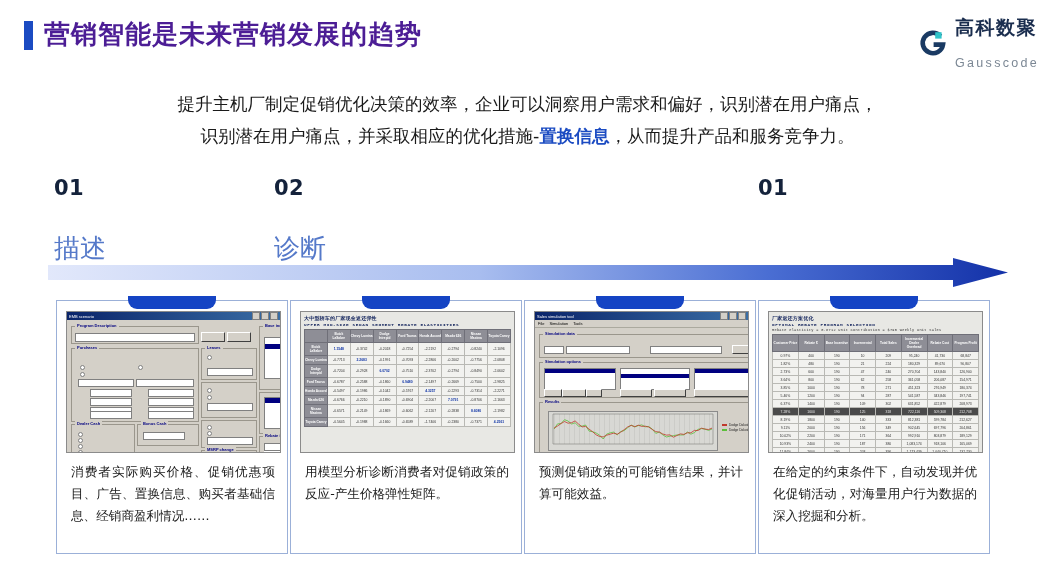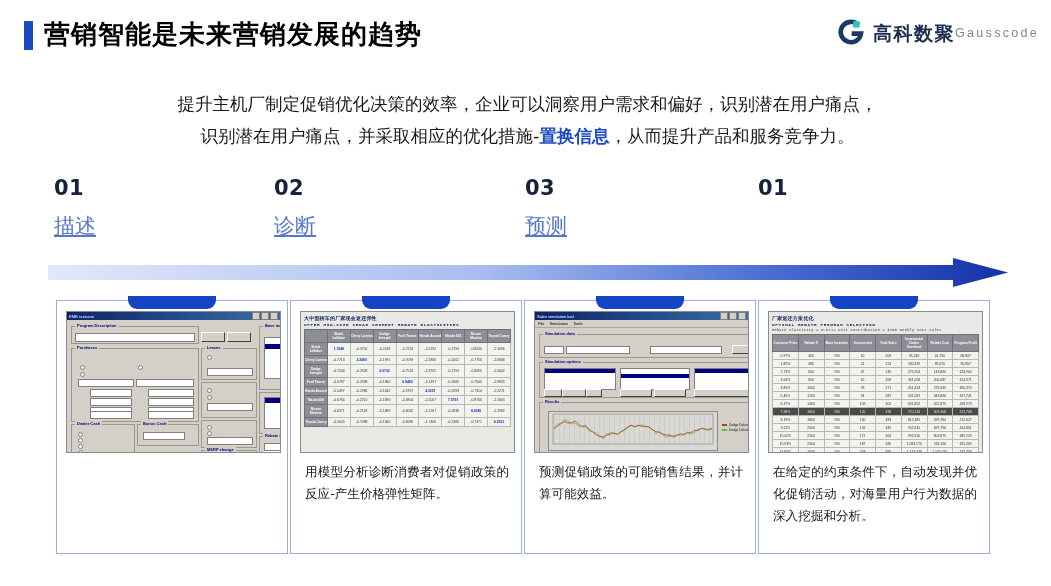--- a/index.html
+++ b/index.html
@@ -6,45 +6,45 @@
   body{
     width:1051px;height:586px;overflow:hidden;background:#ffffff;
     font-family:"Liberation Sans","DejaVu Sans",sans-serif;
     position:relative;
   }
   .slide{position:relative;width:1051px;height:586px;background:#fff;}
 
   
   .header{position:absolute;left:0;top:0;width:1051px;height:72px;}
   .title-accent{position:absolute;left:24px;top:21px;width:9px;height:29px;background:#1b4bc2;}
-  .page-title{position:absolute;left:44px;top:17px;font-size:26px;font-weight:bold;color:#000000;
+  .page-title{position:absolute;left:44px;top:17px;font-size:26px;font-weight:bold;color:#4c1d95;
     letter-spacing:1px;font-family:"DejaVu Sans","Liberation Sans",sans-serif;}
 
   
   .logo{position:absolute;right:12px;top:18px;display:flex;align-items:center;gap:7px;}
   .logo-mark{position:relative;width:30px;height:30px;flex:none;}
-  .logo-text{display:flex;flex-direction:row;line-height:1;}
+  .logo-text{display:flex;flex-direction:column;line-height:1;gap:17px;}
   .logo-cn{font-size:19px;font-weight:bold;color:#1a2d4e;letter-spacing:1.5px;
     font-family:"DejaVu Sans","Liberation Sans",sans-serif;}
   .logo-en{font-size:12.5px;color:#7b8794;letter-spacing:2.3px;margin-top:3px;
     font-family:"Liberation Sans",sans-serif;}
 
   
   .intro{position:absolute;left:50px;top:88px;width:955px;text-align:center;
     font-size:17.5px;line-height:32px;color:#1a1a1a;
     font-family:"DejaVu Sans","Liberation Sans",sans-serif;}
   .intro .hl{color:#1b4bc2;font-weight:bold;}
 
   
   .steps{position:absolute;left:0;top:176px;width:923px;height:70px;}
   .step{position:absolute;top:0;width:200px;}
   .step-num{font-size:21px;font-weight:bold;color:#14223b;letter-spacing:0.5px;
     font-family:"DejaVu Sans","Liberation Sans",sans-serif;}
-  .step-label{margin-top:12px;font-size:21px;color:#5579c9;
-    font-family:"DejaVu Sans","Liberation Sans",sans-serif;text-decoration:underline;}
+  .step-label{margin-top:31px;font-size:26px;color:#5579c9;
+    font-family:"DejaVu Sans","Liberation Sans",sans-serif;}
 
   
   .arrow-wrap{position:absolute;left:48px;top:258px;width:960px;height:34px;}
 
   
   .cards{position:absolute;left:0;top:296px;width:1051px;height:262px;}
   .card{position:absolute;top:4px;width:232px;height:254px;background:#fff;
     border:1px solid #9bb0d8;box-sizing:border-box;}
   .card-tab{position:absolute;top:-5px;left:50%;transform:translateX(-50%);
     width:88px;height:13px;background:#1544c4;border-radius:0 0 9px 9px;}
@@ -129,24 +129,20 @@
   </div>
 
   <div class="steps">
     <div class="step" style="left:54px">
       <div class="step-num">01</div>
       <div class="step-label">描述</div>
     </div>
     <div class="step" style="left:274px">
       <div class="step-num">02</div>
       <div class="step-label">诊断</div>
-    </div>
-    <div class="step" style="left:525px">
-      <div class="step-num">03</div>
-      <div class="step-label">预测</div>
     </div>
     <div class="step" style="left:758px">
       <div class="step-num">01</div>
     </div>
   </div>
 
   <div class="arrow-wrap">
     <svg width="960" height="34" viewBox="0 0 960 34">
       <defs>
         <linearGradient id="arrGrad" x1="0" y1="0" x2="1" y2="0">
@@ -247,20 +243,21 @@
             <div class="gbox" style="left:192px;top:116px;width:76px;height:22px;">
               <span class="lg">Rebate incentives</span>
               <div class="fld" style="left:4px;top:6px;width:34px;height:6px;"></div>
 
               <div class="btn" style="left:4px;top:14px;width:18px;height:6px;"></div>
 
             </div>
           </div>
         </div>
       </div>
+      <div class="caption">消费者实际购买价格、促销优惠项目、广告、置换信息、购买者基础信息、经销商盈利情况……</div>
     </div>
 
     <div class="card" style="left:290px">
       <div class="card-tab"></div>
       <div class="shot">
         <div class="tbl">
           <div class="tbl-h1">大中型轿车的厂家现金返还弹性</div>
           <div class="tbl-h2">UPPER MID-SIZE SEDAN SEGMENT REBATE ELASTICITIES</div>
           <table class="grid" id="matrix-table">
               <tbody>

